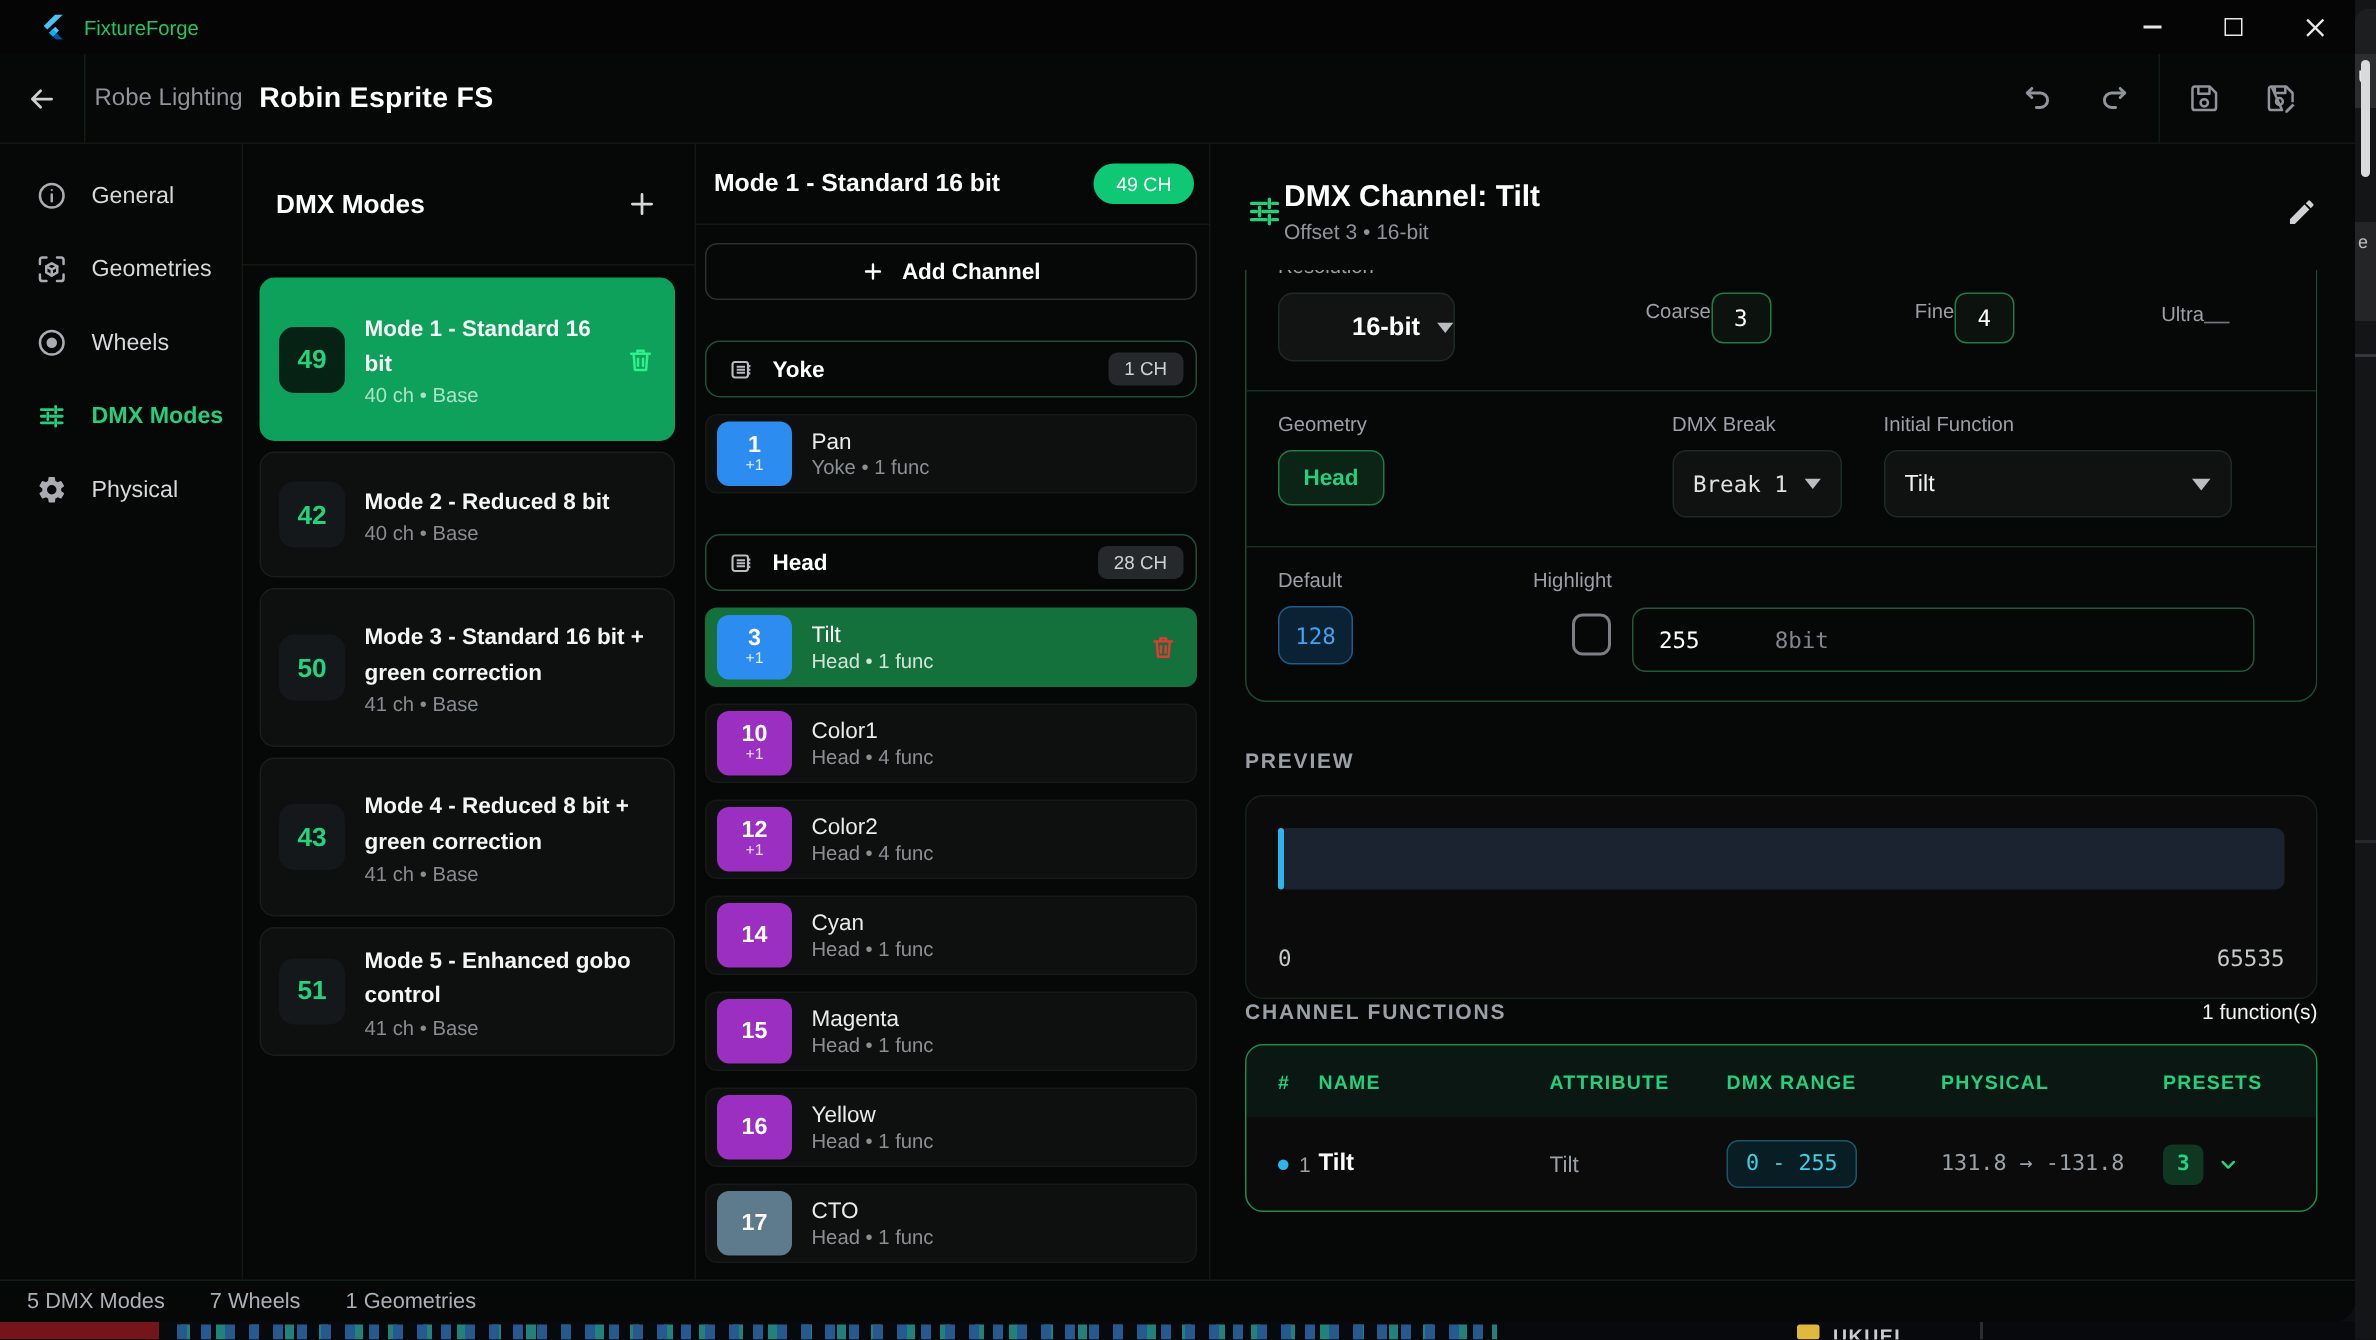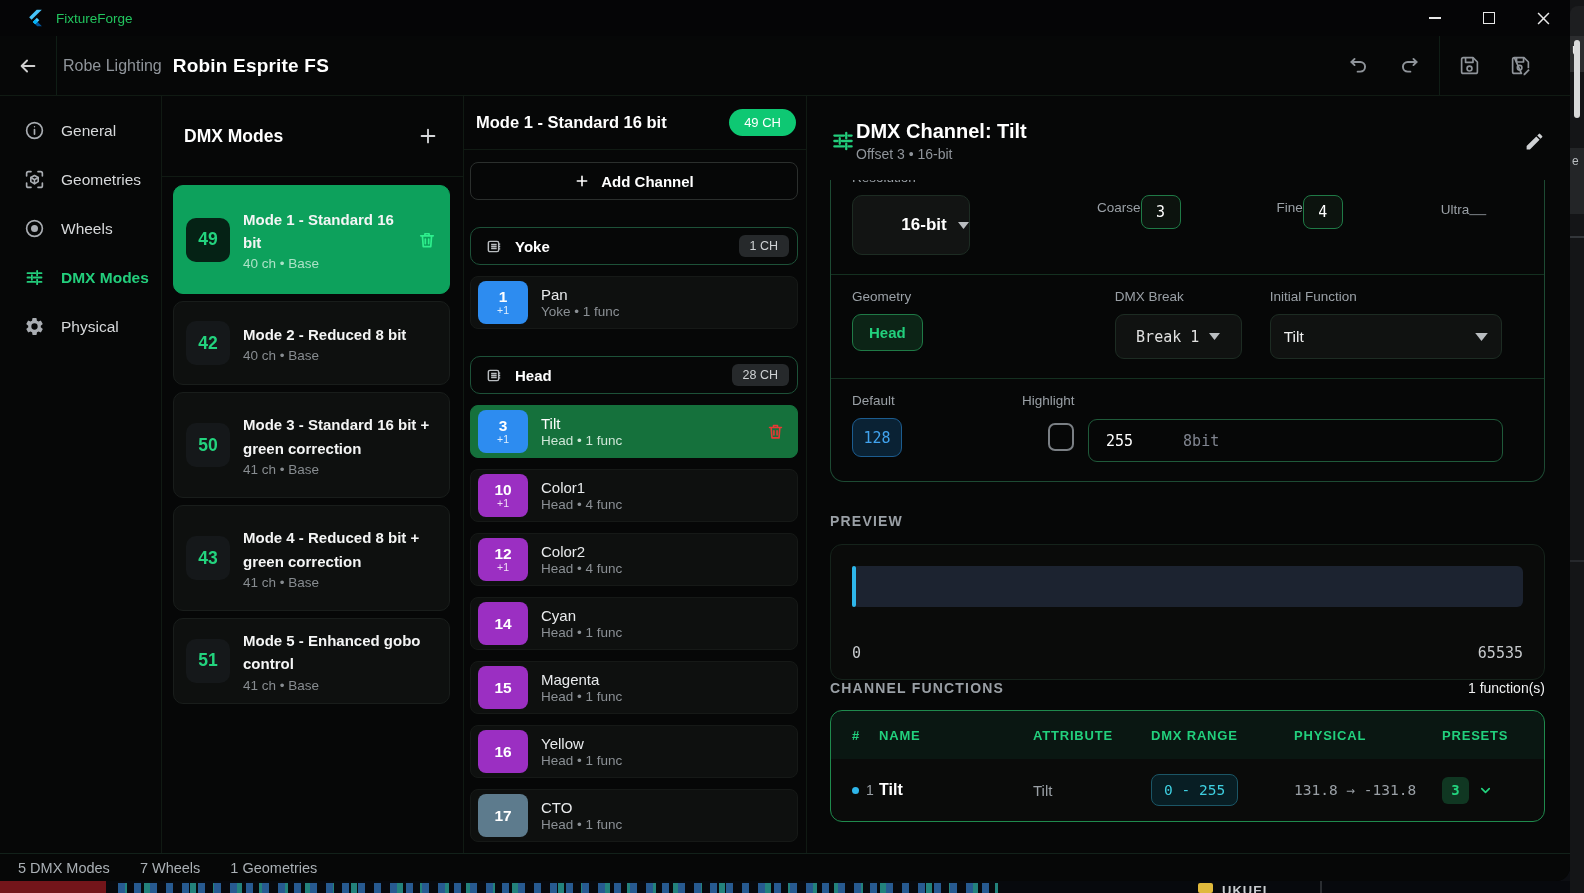--- a/index.html
+++ b/index.html
@@ -106,28 +106,28 @@
   .detail-sub { color:#8f949a; font-size:14px; margin-top:3px; }
   .edit-btn { color:#cfd2d4; }
 
   .form-card { border:1px solid #1d4a33; border-top:none; border-radius:0 0 14px 14px; }
   .form-sec { padding:0 21px 19px; position:relative; }
   .form-sec + .form-sec { border-top:1px solid #143020; padding-top:14px; }
   .clip-label { height:7px; overflow:hidden; margin-bottom:8px; }
   .clip-label span { display:block; margin-top:-10px; color:#9aa0a6; font-size:13.5px; }
   .f-label { color:#9aa0a6; font-size:13.5px; margin-bottom:10px; }
   .row { display:flex; align-items:flex-start; }
-  .res-select { width:118px; height:60px; background:#121413; border:1px solid #1d2c23; border-radius:10px; display:flex; align-items:center; justify-content:center; gap:11px; color:#fff; font-weight:700; font-size:17px;padding-left:48px; }
+  .res-select { width:118px; height:46px; background:#121413; border:1px solid #1d2c23; border-radius:10px; display:flex; align-items:center; justify-content:center; gap:11px; color:#fff; font-weight:700; font-size:17px;padding-left:48px; }
   .tri { color:#b9bdc0; }
   .fgroup { display:flex; flex-direction:row; align-items:center; }
   .num-box { width:40px; height:34px; border:1px solid #1f7a46; border-radius:8px; background:#0c130e; color:#fff; font-size:15px; display:flex; align-items:center; justify-content:center; }
   .ultra-dash { color:#6f7479; font-size:17px; margin-top:9px; }
   .geo-chip { height:37px; padding:0 16px; background:#0c2416; border:1px solid #1f7a46; border-radius:9px; color:#22d07d; font-weight:700; font-size:15px; display:flex; align-items:center; }
   .select { height:45px; background:#101211; border:1px solid #1d2c23; border-radius:9px; display:flex; align-items:center; padding:0 13px; gap:10px; }
-  .break-select { width:127px; color:#e0e0e0; font-size:15px; justify-content:center; }
+  .break-select { width:113px; color:#e0e0e0; font-size:15px; justify-content:space-between; }
   .init-select { width:232px; color:#f0f0f0; font-size:15.5px; }
   .init-select .tri { margin-left:auto; }
   .default-box { width:50px; height:39px; background:#0a2234; border:1px solid #1c5c8f; border-radius:9px; color:#41a3ee; font-size:15px; display:flex; align-items:center; justify-content:center; }
   .checkbox { width:26px; height:28px; border:2px solid #7a7f84; border-radius:7px; margin-top:5px; }
   .hl-input { width:415px; height:43px; border:1px solid #1f5a3a; border-radius:9px; display:flex; align-items:center; padding-left:17px; margin-top:1px; }
   .hl-val { color:#fff; font-size:15px; }
   .hl-unit { color:#808590; font-size:15px; margin-left:50px; }
 
   .sec-label { color:#9aa0a6; font-size:14px; font-weight:700; letter-spacing:1.2px; }
   .preview-label { margin-top:31px; }

